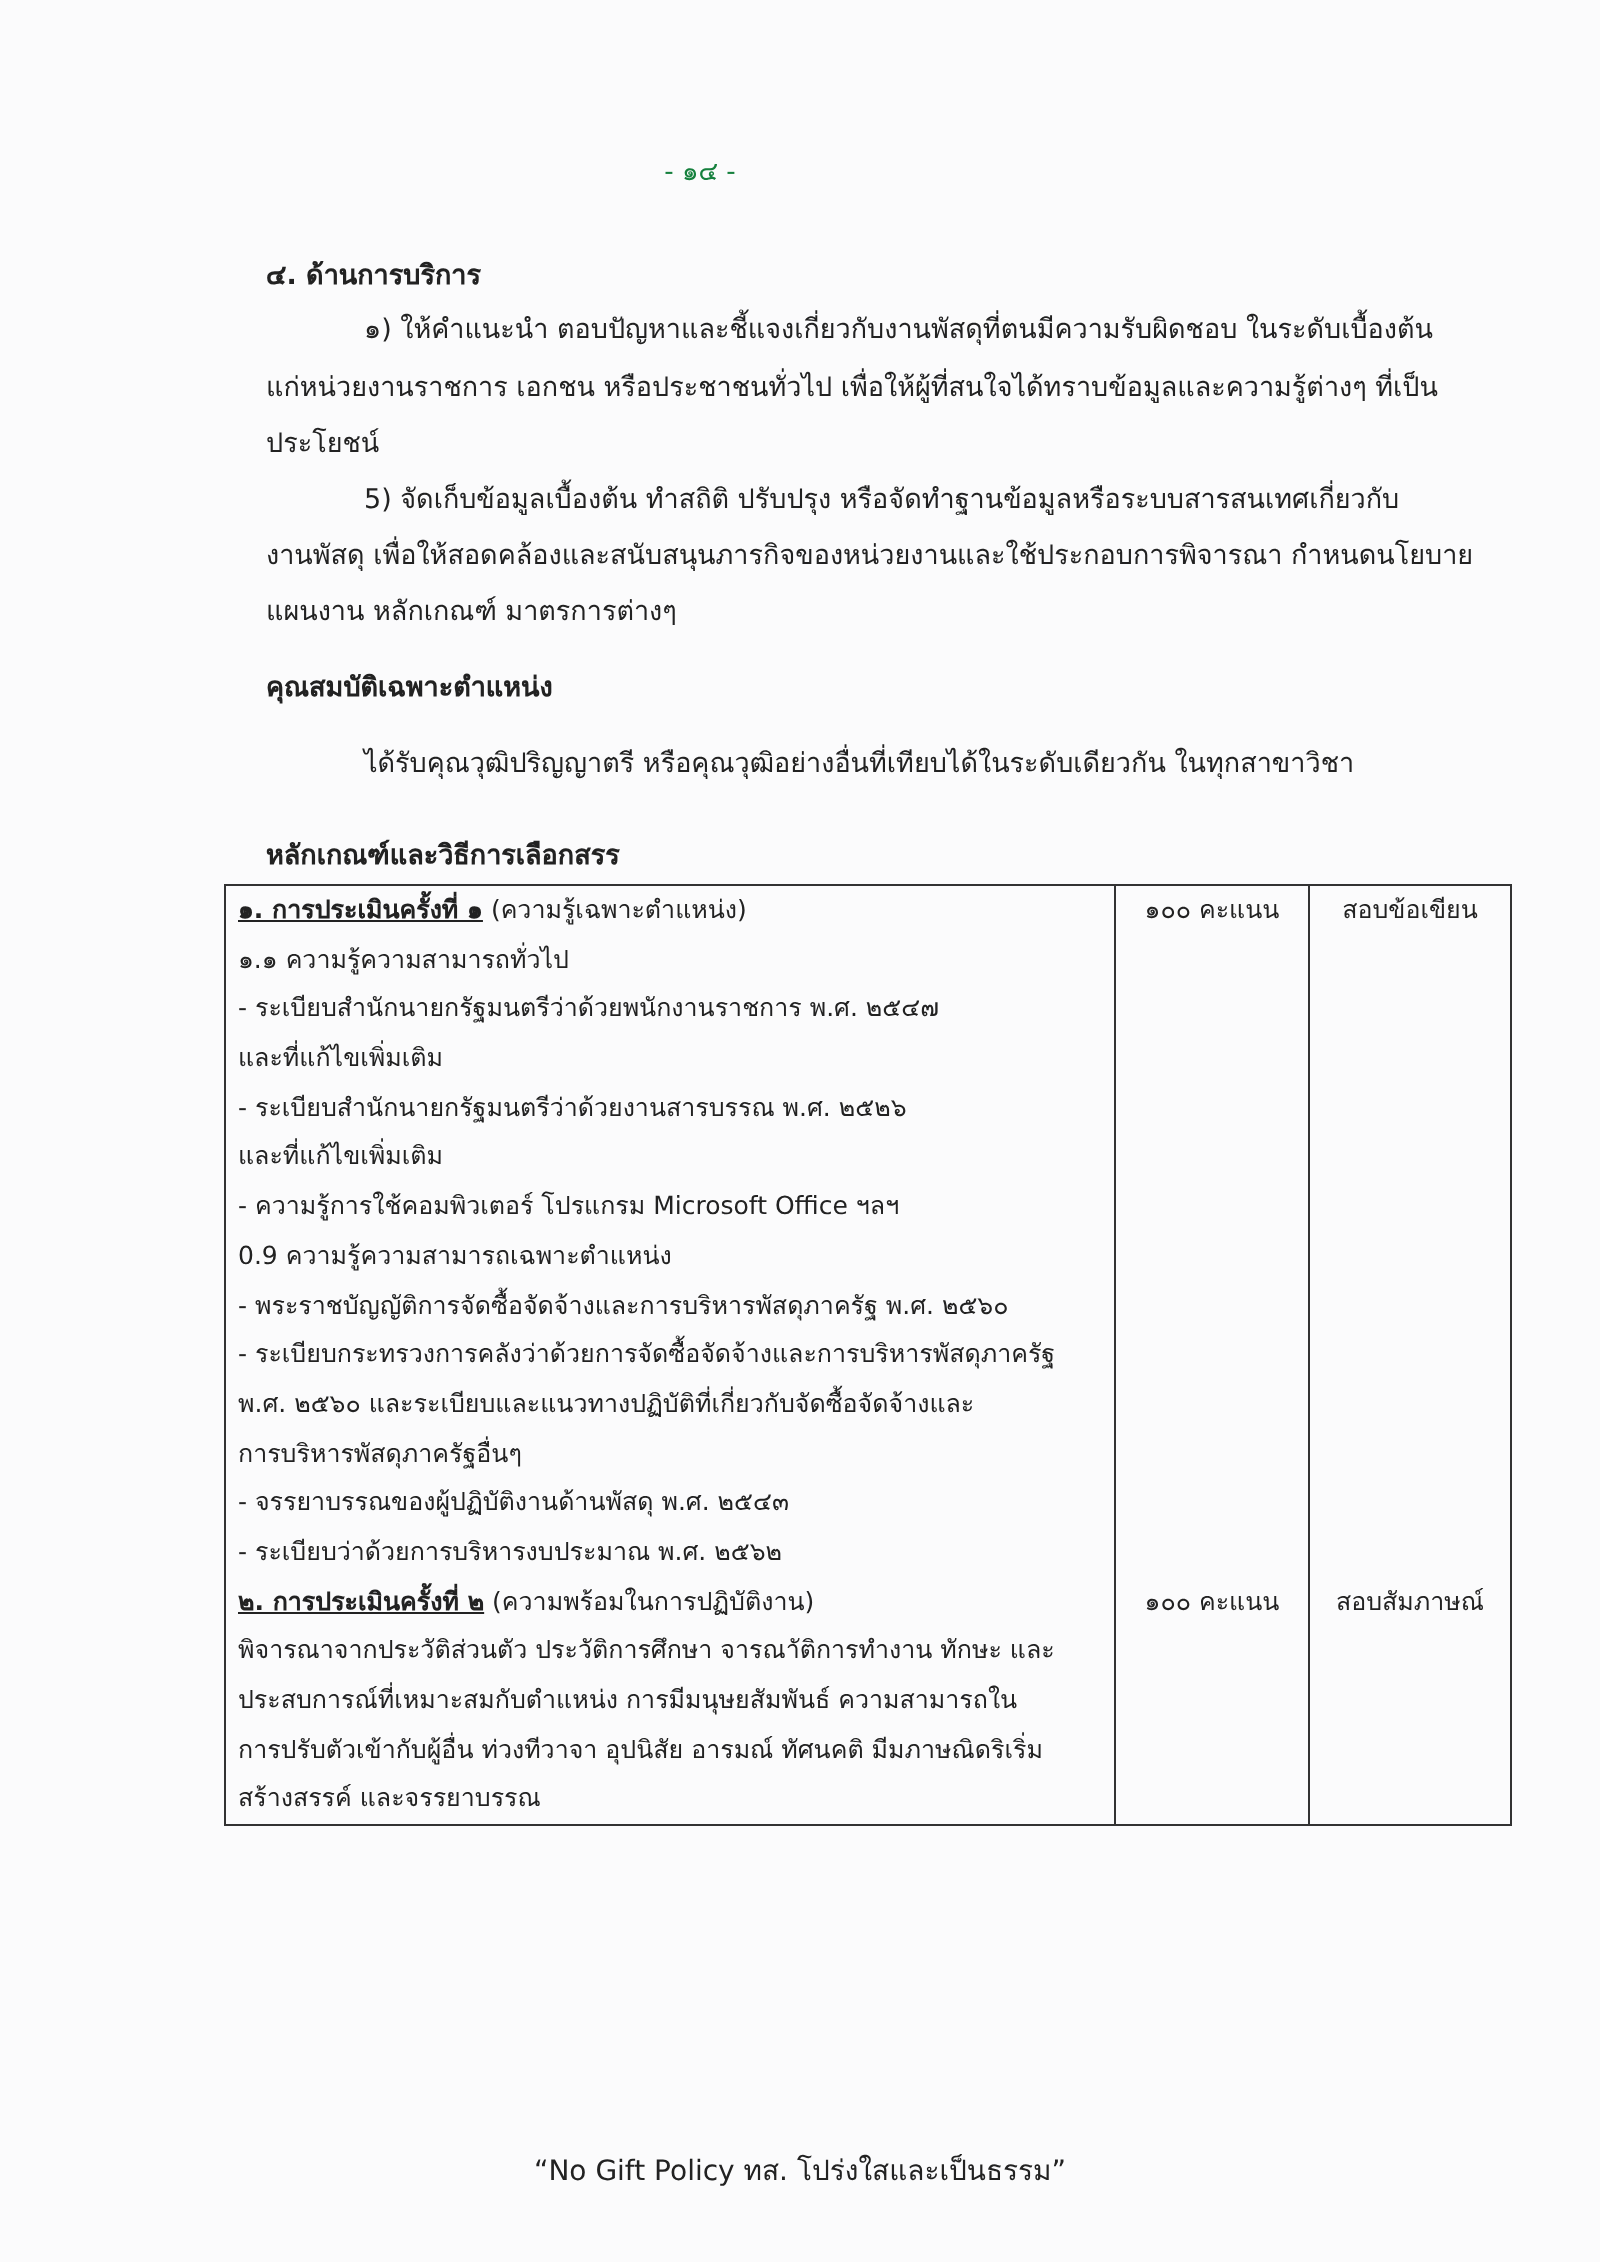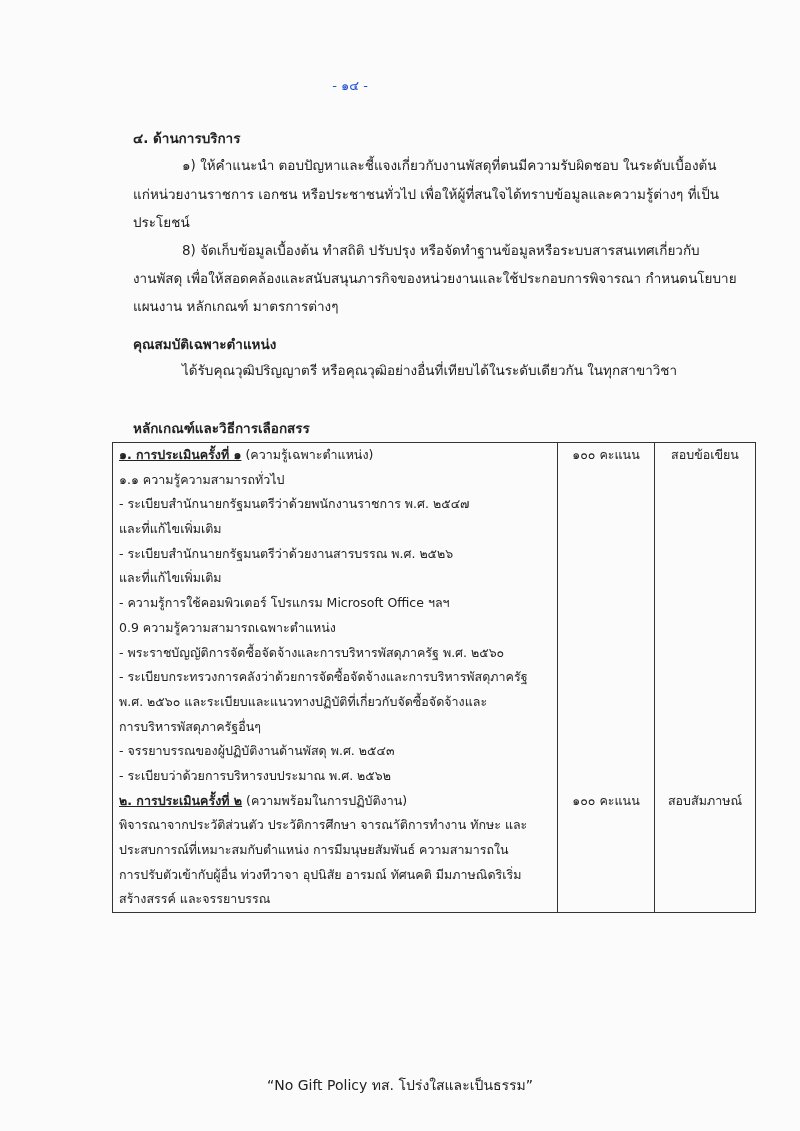--- a/index.html
+++ b/index.html
@@ -1,19 +1,19 @@
 <!DOCTYPE html>
 <html><head>
 <meta charset="utf-8">
 <style>
   html, body { margin:0; padding:0; }
   body { width:800px; height:1131px; background:#fbfbfc; position:relative; overflow:hidden;
     font-family:"DejaVu Sans", sans-serif; color:#222; }
   .abs { position:absolute; white-space:nowrap; }
-  .pgnum { left:0; width:700px; text-align:center; top:75px; font-size:13px; color:#1d4ed8; }
+  .pgnum { left:0; width:700px; text-align:center; top:75px; font-size:13px; color:#15803d; }
   .txt { font-size:13.5px; line-height:17px;margin-left:16px; }
   .bold { font-weight:bold; }
   table { position:absolute; left:112px; top:442px; width:644px; border-collapse:collapse; font-size:12.5px; }
   td, th { border:1.3px solid #333; vertical-align:top; padding:0 6px; }
   th { font-weight:bold; height:30px; text-align:center; vertical-align:middle; font-size:13px; }
   .c1 { width:432px; }
   .c2 { width:84px; text-align:center; }
   .c3 { text-align:center; }
   .line { height:24.7px; line-height:24.7px; white-space:nowrap; }
   .u { text-decoration:underline; font-weight:bold; }
@@ -21,26 +21,26 @@
 </style>
 </head>
 <body>
 
 <div class="abs pgnum">- ๑๔ -</div>
 
 <div class="abs txt bold" style="left:117px;top:130px;">๔. ด้านการบริการ</div>
 <div class="abs txt" style="left:166px;top:157px;">๑) ให้คำแนะนำ ตอบปัญหาและชี้แจงเกี่ยวกับงานพัสดุที่ตนมีความรับผิดชอบ ในระดับเบื้องต้น</div>
 <div class="abs txt" style="left:117px;top:186px;">แก่หน่วยงานราชการ เอกชน หรือประชาชนทั่วไป เพื่อให้ผู้ที่สนใจได้ทราบข้อมูลและความรู้ต่างๆ ที่เป็น</div>
 <div class="abs txt" style="left:117px;top:214px;">ประโยชน์</div>
-<div class="abs txt" style="left:166px;top:242px;">8) จัดเก็บข้อมูลเบื้องต้น ทำสถิติ ปรับปรุง หรือจัดทำฐานข้อมูลหรือระบบสารสนเทศเกี่ยวกับ</div>
+<div class="abs txt" style="left:166px;top:242px;">5) จัดเก็บข้อมูลเบื้องต้น ทำสถิติ ปรับปรุง หรือจัดทำฐานข้อมูลหรือระบบสารสนเทศเกี่ยวกับ</div>
 <div class="abs txt" style="left:117px;top:270px;">งานพัสดุ เพื่อให้สอดคล้องและสนับสนุนภารกิจของหน่วยงานและใช้ประกอบการพิจารณา กำหนดนโยบาย</div>
 <div class="abs txt" style="left:117px;top:298px;">แผนงาน หลักเกณฑ์ มาตรการต่างๆ</div>
 
 <div class="abs txt bold" style="left:117px;top:336px;">คุณสมบัติเฉพาะตำแหน่ง</div>
-<div class="abs txt" style="left:166px;top:362px;">ได้รับคุณวุฒิปริญญาตรี หรือคุณวุฒิอย่างอื่นที่เทียบได้ในระดับเดียวกัน ในทุกสาขาวิชา</div>
+<div class="abs txt" style="left:166px;top:374px;">ได้รับคุณวุฒิปริญญาตรี หรือคุณวุฒิอย่างอื่นที่เทียบได้ในระดับเดียวกัน ในทุกสาขาวิชา</div>
 
 <div class="abs txt bold" style="left:117px;top:420px;">หลักเกณฑ์และวิธีการเลือกสรร</div>
 
 <table>
   <tbody>
   <tr>
     <td class="c1">
       <div class="line"><span class="u">๑. การประเมินครั้งที่ ๑</span><span> (ความรู้เฉพาะตำแหน่ง)</span></div>
       <div class="line">๑.๑ ความรู้ความสามารถทั่วไป</div>
       <div class="line">- ระเบียบสำนักนายกรัฐมนตรีว่าด้วยพนักงานราชการ พ.ศ. ๒๕๔๗</div>

